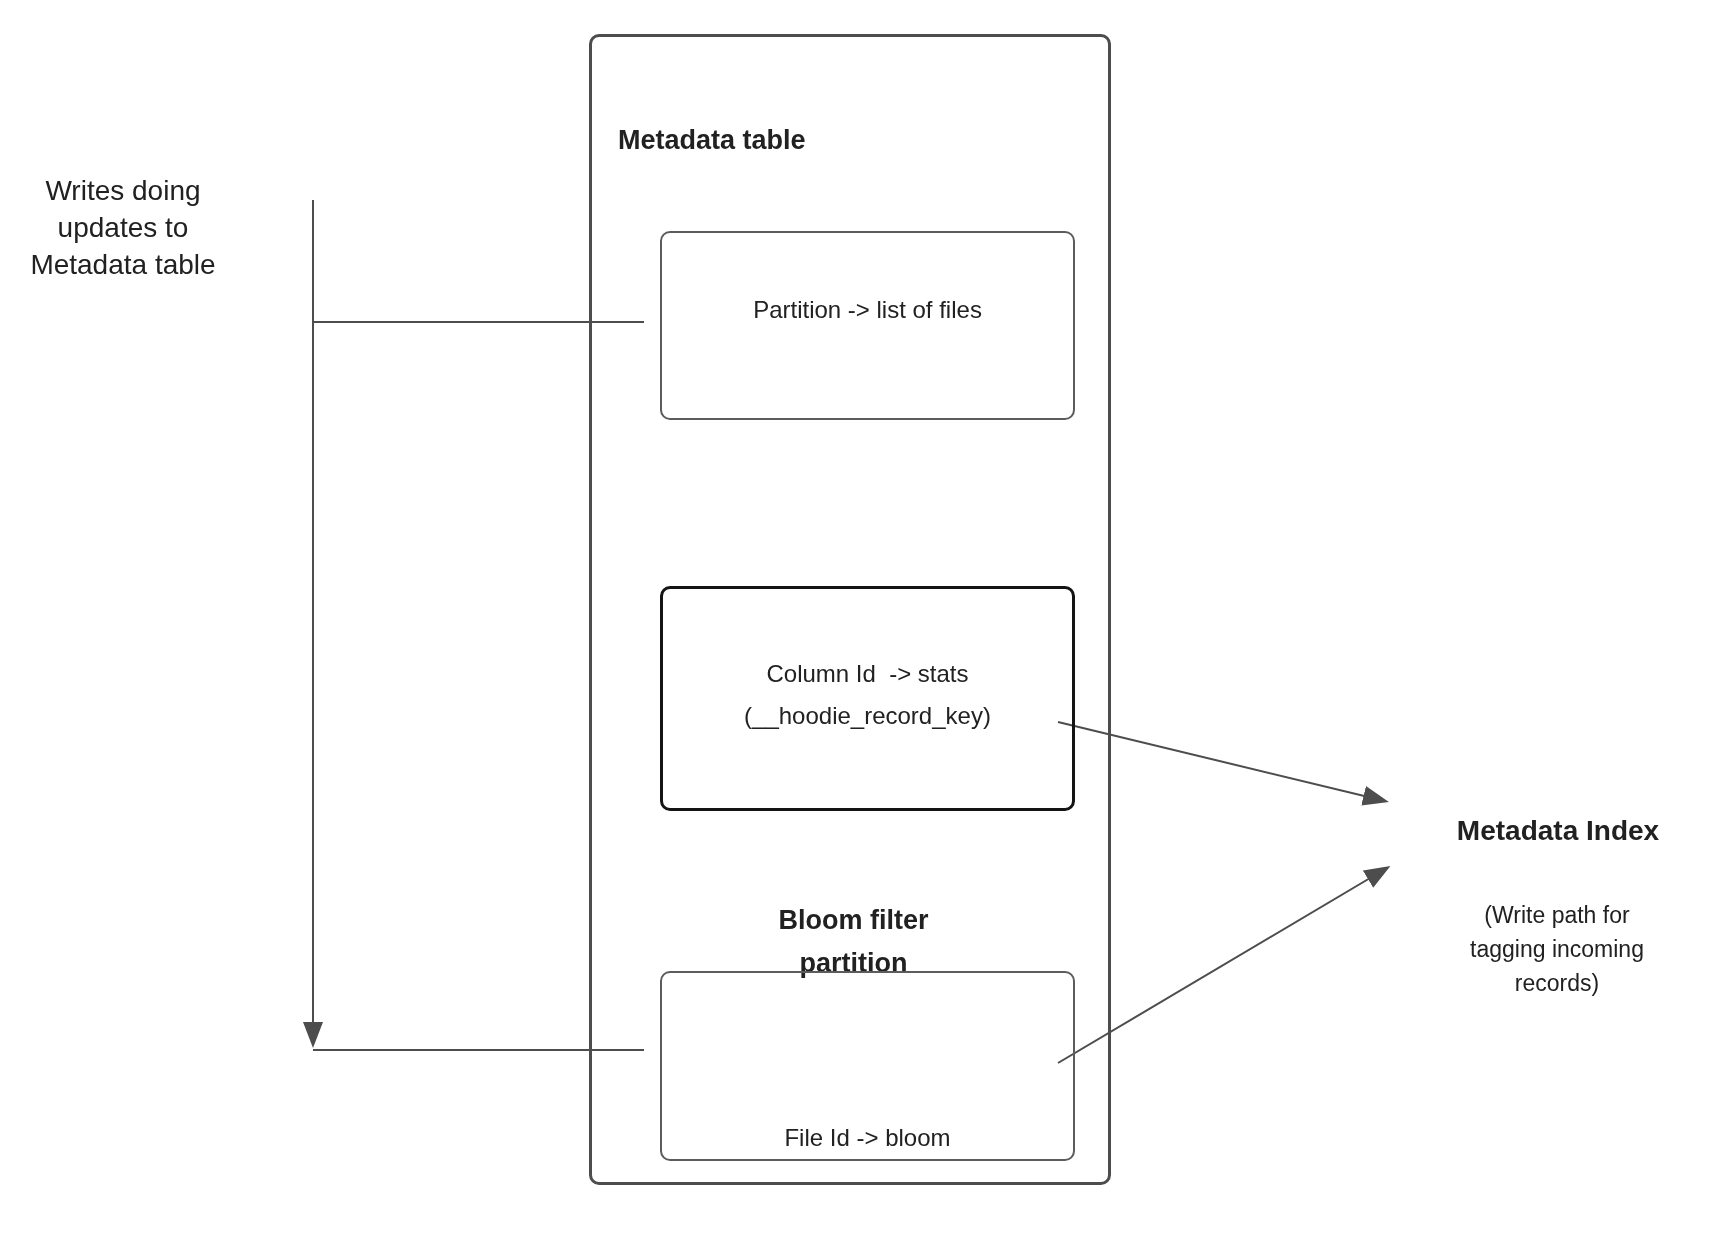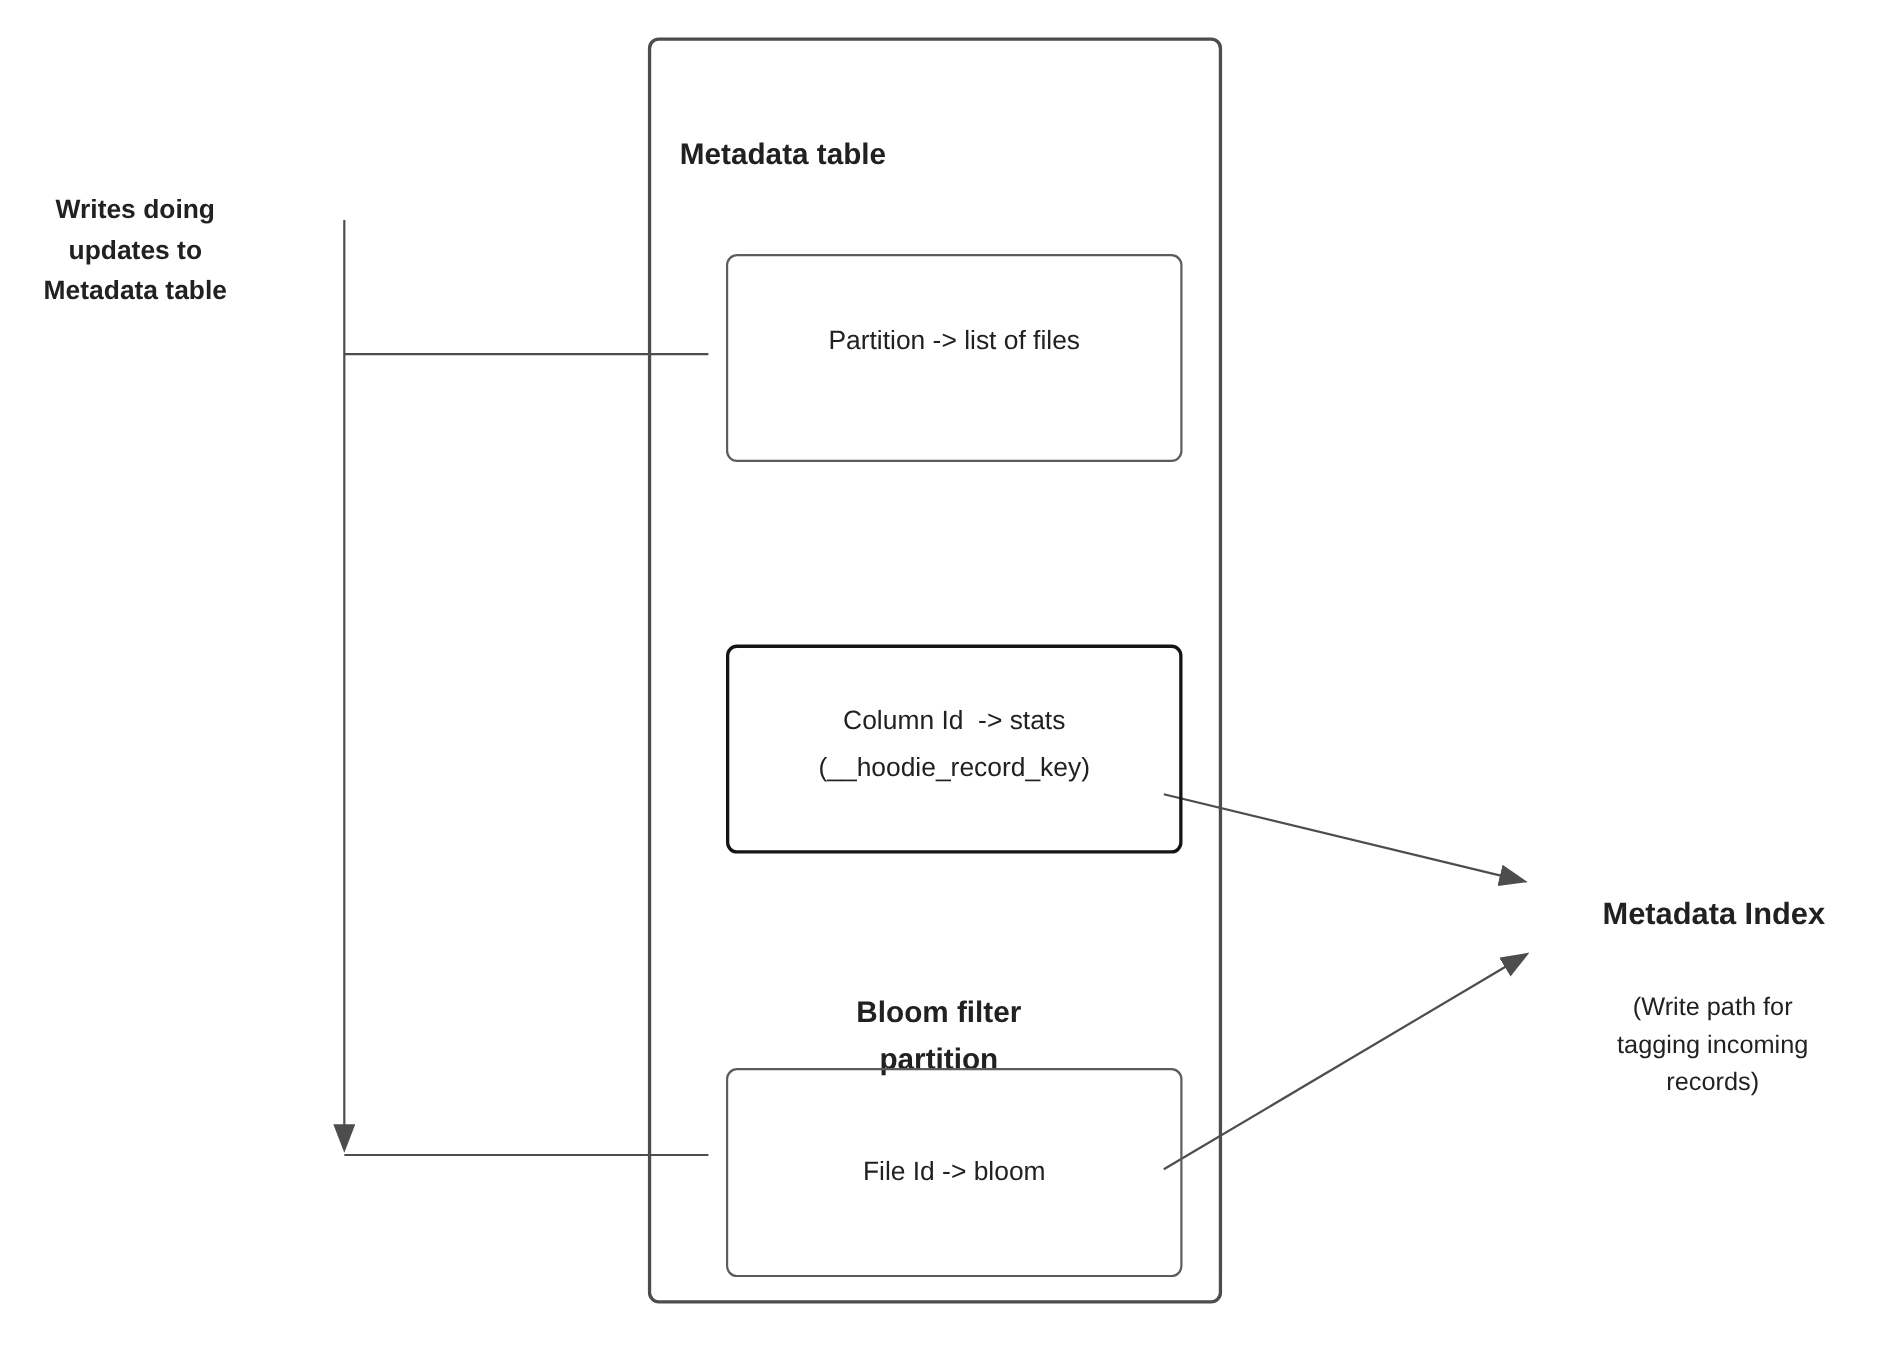--- a/index.html
+++ b/index.html
@@ -58,39 +58,38 @@
     width: 415px;
     height: 189px;
     border: 2.5px solid #5c5c5c;
     border-radius: 10px;
     background: transparent;
     display: flex;
     align-items: center;
     justify-content: center;
   }
   .files-box  { top: 194px; align-items: flex-start; padding-top: 56px; }
-  .column-box { top: 549px; height: 190px; border: 3.5px solid #141414; padding-bottom: 8px; }
-  .bloom-box  { top: 934px; height: 190px; }
+  .column-box { top: 549px; height: 225px; border: 3.5px solid #141414; padding-bottom: 8px; }
+  .bloom-box  { top: 934px; height: 190px; align-items: flex-end; }
 
   .box-text {
     font-size: 24px;
     line-height: 42px;
     text-align: center;
     white-space: pre-wrap;
   }
 
   .left-note {
     left: 18px; top: 172px;
     width: 210px;
     text-align: center;
-    font-size: 24px;
+    font-size: 28px;
     line-height: 37px;
     white-space: pre-wrap;
     z-index: 1;
-    font-weight: bold;
   }
 
   .index-title {
     left: 1390px; top: 812px;
     width: 336px;
     text-align: center;
     font-size: 28px;
     font-weight: bold;
     line-height: 38px;
     white-space: pre-wrap;

